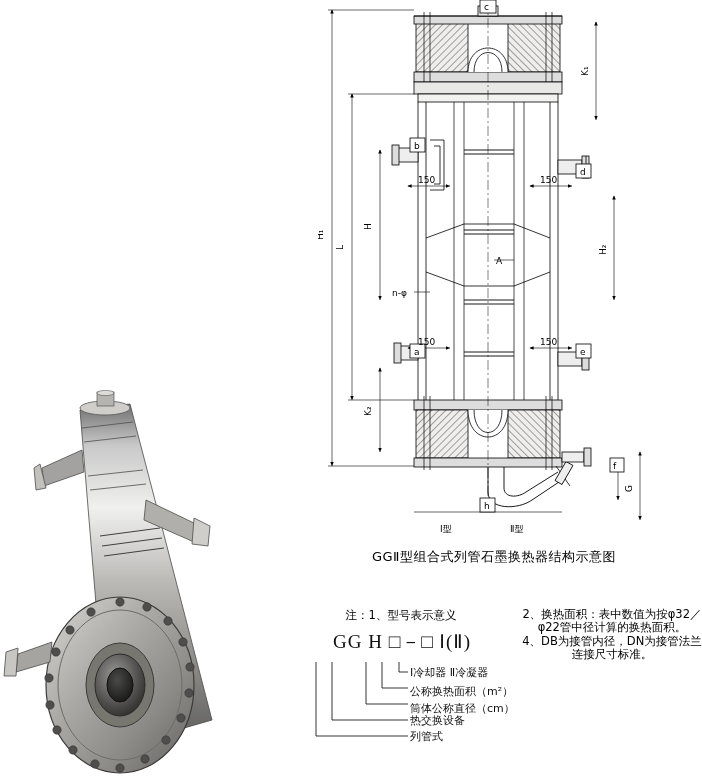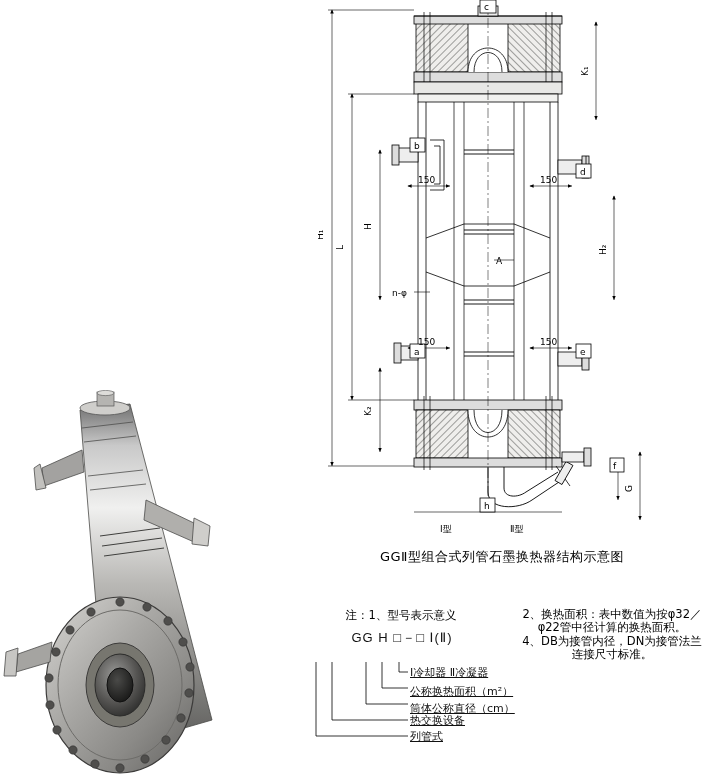--- a/index.html
+++ b/index.html
@@ -16,21 +16,21 @@
   
   #photo{left:0;top:390px;width:300px;height:392px;}
   #photo svg{display:block;}
 
   
   #drawing{left:318px;top:0;width:384px;height:540px;}
   #drawing svg{display:block;}
 
   
   #caption{
-    left:310px;top:548px;width:384px;
+    left:302px;top:548px;width:384px;
     text-align:center;
     font-size:13px;
     font-family:"DejaVu Sans", sans-serif;
     letter-spacing:0.5px;
     color:#000;
   }
 
   
   #notes{left:282px;top:608px;width:420px;height:170px;}
   .note-col{position:absolute;text-align:center;}
@@ -38,32 +38,31 @@
   #note-right{left:240px;top:0;width:180px;}
   .note-line{
     font-size:11.5px;
     font-family:"DejaVu Sans", sans-serif;
     line-height:15px;
     color:#000;
     white-space:nowrap;
   }
   #note-right .note-line{white-space:normal;line-height:13px;margin-bottom:1px;}
   .model-code{
-    font-size:13px;
-    font-family:Liberation Sans, sans-serif;
+    font-size:19px;
+    font-family:Liberation Serif, serif;
     letter-spacing:1px;
     margin-top:6px;
     margin-left:2px;
   }
   .legend-item{
     font-size:11px;
     font-family:"DejaVu Sans", sans-serif;
     white-space:nowrap;
     position:absolute;
-    text-decoration:underline;
   }
 </style>
 </head>
 <body>
 
 <div class="abs" id="photo">
 <svg width="300" height="392" viewBox="0 0 300 392" xmlns="http://www.w3.org/2000/svg">
   <defs>
     <linearGradient id="shellg" x1="0" y1="0" x2="0" y2="1">
       <stop offset="0%" stop-color="#6f6f6f"></stop>

